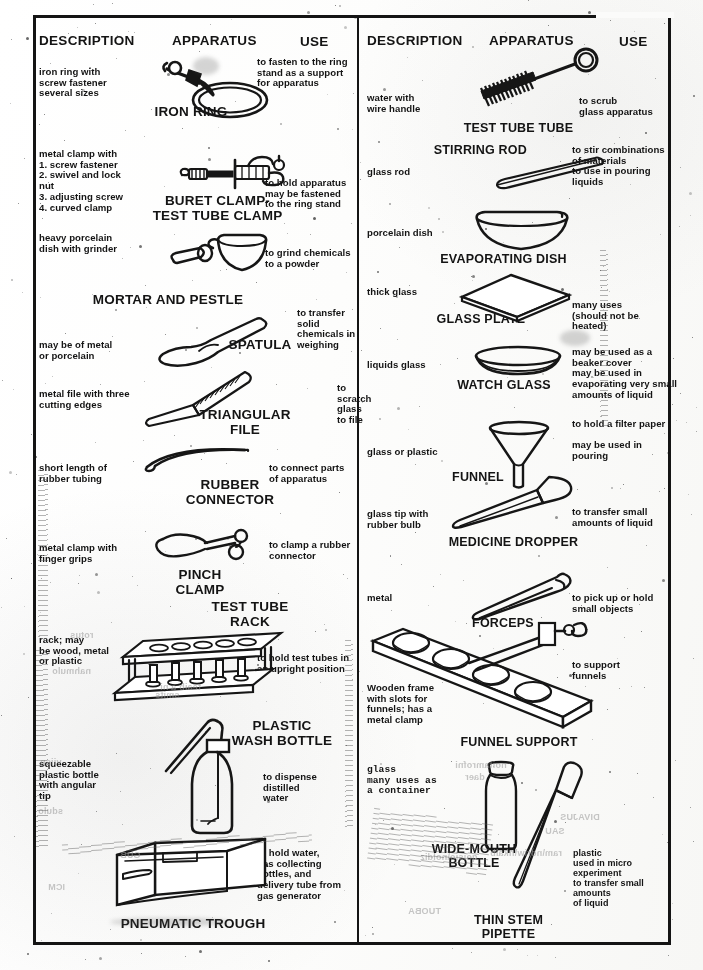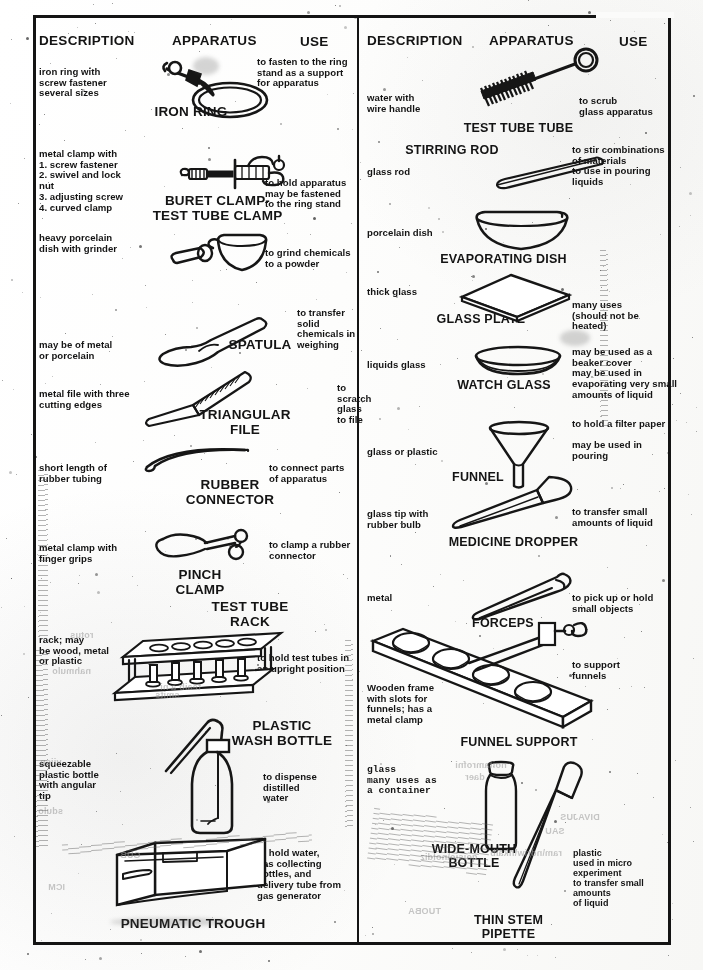--- a/index.html
+++ b/index.html
@@ -562,20 +562,21 @@
       <path class="ink" d="M91 21 q12 -2 14 4 q2 7 -8 8 q-10 1 -12 -4" stroke-width="2.4"></path>
       <circle class="white" cx="101" cy="13" r="5" stroke-width="2.2"></circle>
       <path class="ink" d="M101 4 v5" stroke-width="2.4"></path>
     </svg>
   </div>
 
   <div class="t desc" style="left:4px;top:218px;">heavy porcelain
 dish with grinder</div>
   <div class="t use" style="left:230px;top:233px;">to grind chemicals
 to a powder</div>
+  <div class="t name" style="left:28px;top:277px;width:210px;">MORTAR AND PESTLE</div>
   <div class="fig" style="left:130px;top:212px;">
     <svg width="110" height="60" viewBox="0 0 110 60">
       <path class="ink" d="M53 13 q0 -4 6 -5 l36 0 q7 1 6 6 q-2 24 -24 29 q-22 -5 -24 -30 z" stroke-width="2.6"></path>
       <path class="ink" d="M53 13 q4 6 24 6 q20 0 24 -6" stroke-width="2.2"></path>
       <path class="ink" d="M53 13 q-6 -2 -9 2 q-2 4 4 6" stroke-width="2.4"></path>
       <path class="ink" d="M8 33 q-4 -5 3 -7 l24 -5 q7 4 1 9 l-24 6 q-3 0 -4 -3 z" stroke-width="2.4"></path>
       <ellipse class="ink" cx="40" cy="26" rx="7" ry="8" stroke-width="2.4"></ellipse>
     </svg>
   </div>
 
@@ -742,21 +743,21 @@
       <circle class="ink" cx="163" cy="13" r="7" stroke-width="2.2"></circle>
       <path class="ink" d="M152 17 L62 50" stroke-width="3"></path>
       <g stroke="#161616" stroke-width="2.2">
         <path d="M62 50 l-4 -9 M66 48 l-4 -9 M70 47 l-4 -9 M74 45 l-4 -9 M78 44 l-4 -9 M82 42 l-4 -9 M86 41 l-4 -9 M90 39 l-4 -9 M94 38 l-4 -9 M98 36 l-4 -9 M102 35 l-4 -9 M106 33 l-4 -9"></path>
         <path d="M62 50 l4 9 M66 48 l4 9 M70 47 l4 9 M74 45 l4 9 M78 44 l4 9 M82 42 l4 9 M86 41 l4 9 M90 39 l4 9 M94 38 l4 9 M98 36 l4 9 M102 35 l4 9 M106 33 l4 9"></path>
       </g>
       <path class="inkf" d="M58 44 l52 -19 l3 8 l-52 19 z" stroke-width="1"></path>
     </svg>
   </div>
 
-  <div class="t name sm" style="left:16px;top:128px;width:150px;text-align:center;">STIRRING ROD</div>
+  <div class="t name sm" style="left:16px;top:128px;width:150px;text-align:right;">STIRRING ROD</div>
   <div class="t desc" style="left:6px;top:152px;">glass rod</div>
   <div class="t use" style="left:211px;top:130px;">to stir combinations
 of materials
 to use in pouring
 liquids</div>
   <div class="fig" style="left:130px;top:140px;">
     <svg width="116" height="36" viewBox="0 0 116 36">
       <path class="ink" d="M108 3 q6 2 3 6 l-96 24 q-8 1 -9 -3 q0 -4 8 -6 l90 -21 q2 -1 4 0 z" stroke-width="2.2"></path>
       <path class="ink" d="M6 30 l99 -25" stroke-width="1.4"></path>
     </svg>

